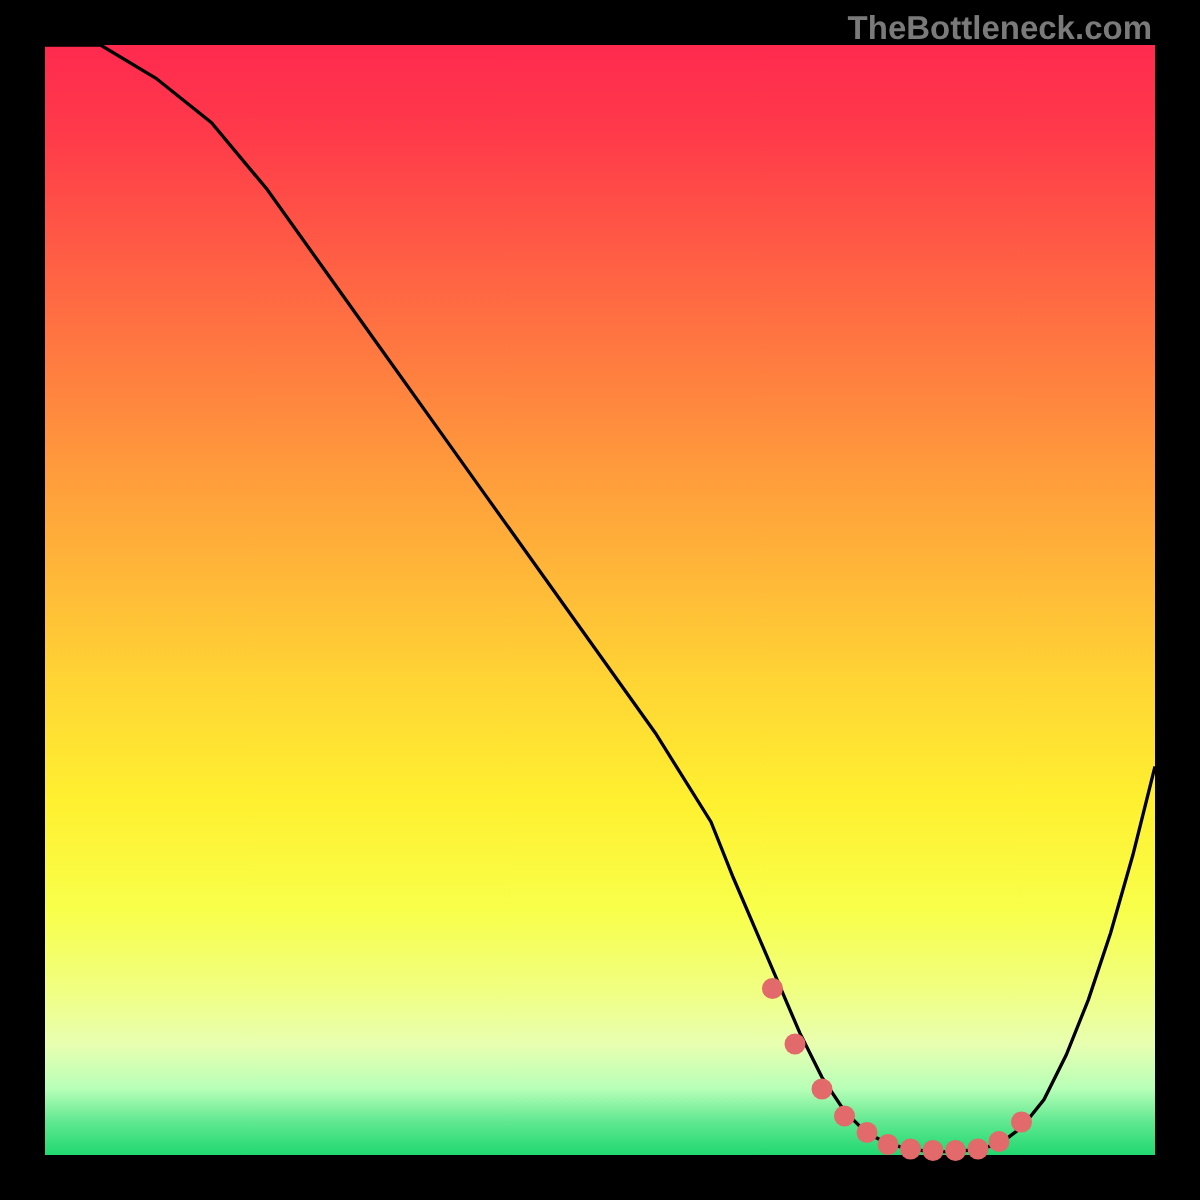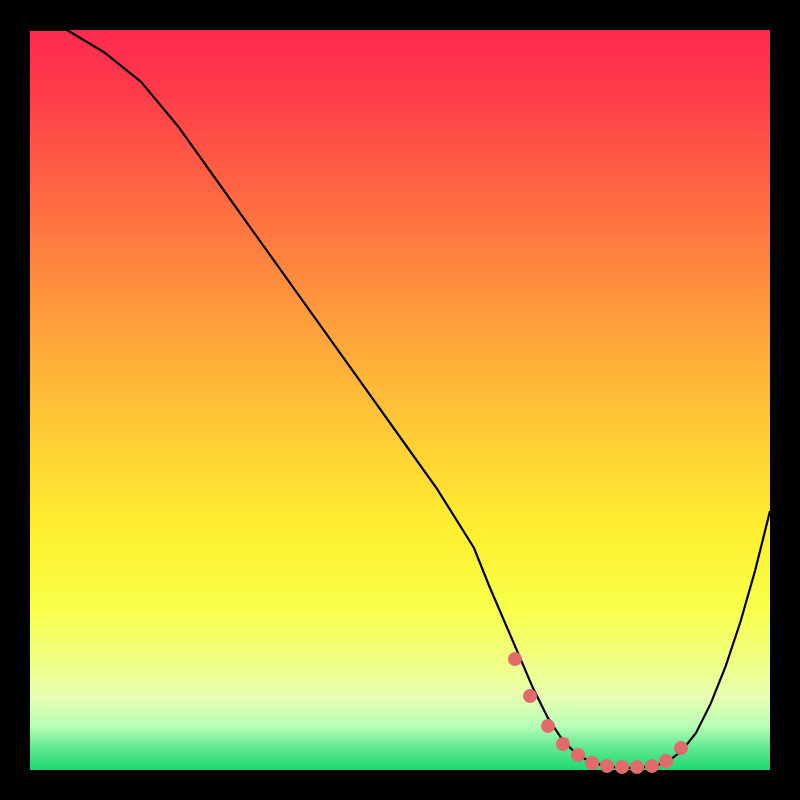--- a/index.html
+++ b/index.html
@@ -56,20 +56,21 @@
     height: 14px;
     border-radius: 50%;
     background: #e26a6a;
     transform: translate(-50%, -50%);
   }
 </style>
 </head>
 <body>
 
 <div class="chart-container">
+  <div class="watermark">TheBottleneck.com</div>
   <div class="plot-area">
     <svg class="curve" viewBox="0 0 740 740" preserveAspectRatio="none">
       <path id="curve-path" fill="none" stroke="#000000" stroke-width="2.2" d="M0.0 0.0 L37.0 0.0 L74.0 22.2 L111.0 51.8 L148.0 96.2 L185.0 148.0 L222.0 199.8 L259.0 251.6 L296.0 303.4 L333.0 355.2 L370.0 407.0 L407.0 458.8 L444.0 518.0 L458.8 555.0 L481.0 606.8 L503.2 658.6 L518.0 688.2 L532.8 710.4 L547.6 725.2 L562.4 732.6 L577.2 736.3 L592.0 737.8 L606.8 737.8 L621.6 736.3 L636.4 732.6 L651.2 721.5 L666.0 703.0 L680.8 673.4 L695.6 636.4 L710.4 592.0 L725.2 540.2 L740.0 481.0"></path>
     </svg>
     <div id="dots-layer">
         <div class="dot" style="left: 484.7px; top: 629px;"></div>
         <div class="dot" style="left: 499.5px; top: 666px;"></div>
         <div class="dot" style="left: 518px; top: 695.6px;"></div>
         <div class="dot" style="left: 532.8px; top: 714.1px;"></div>
         <div class="dot" style="left: 547.6px; top: 725.2px;"></div>

